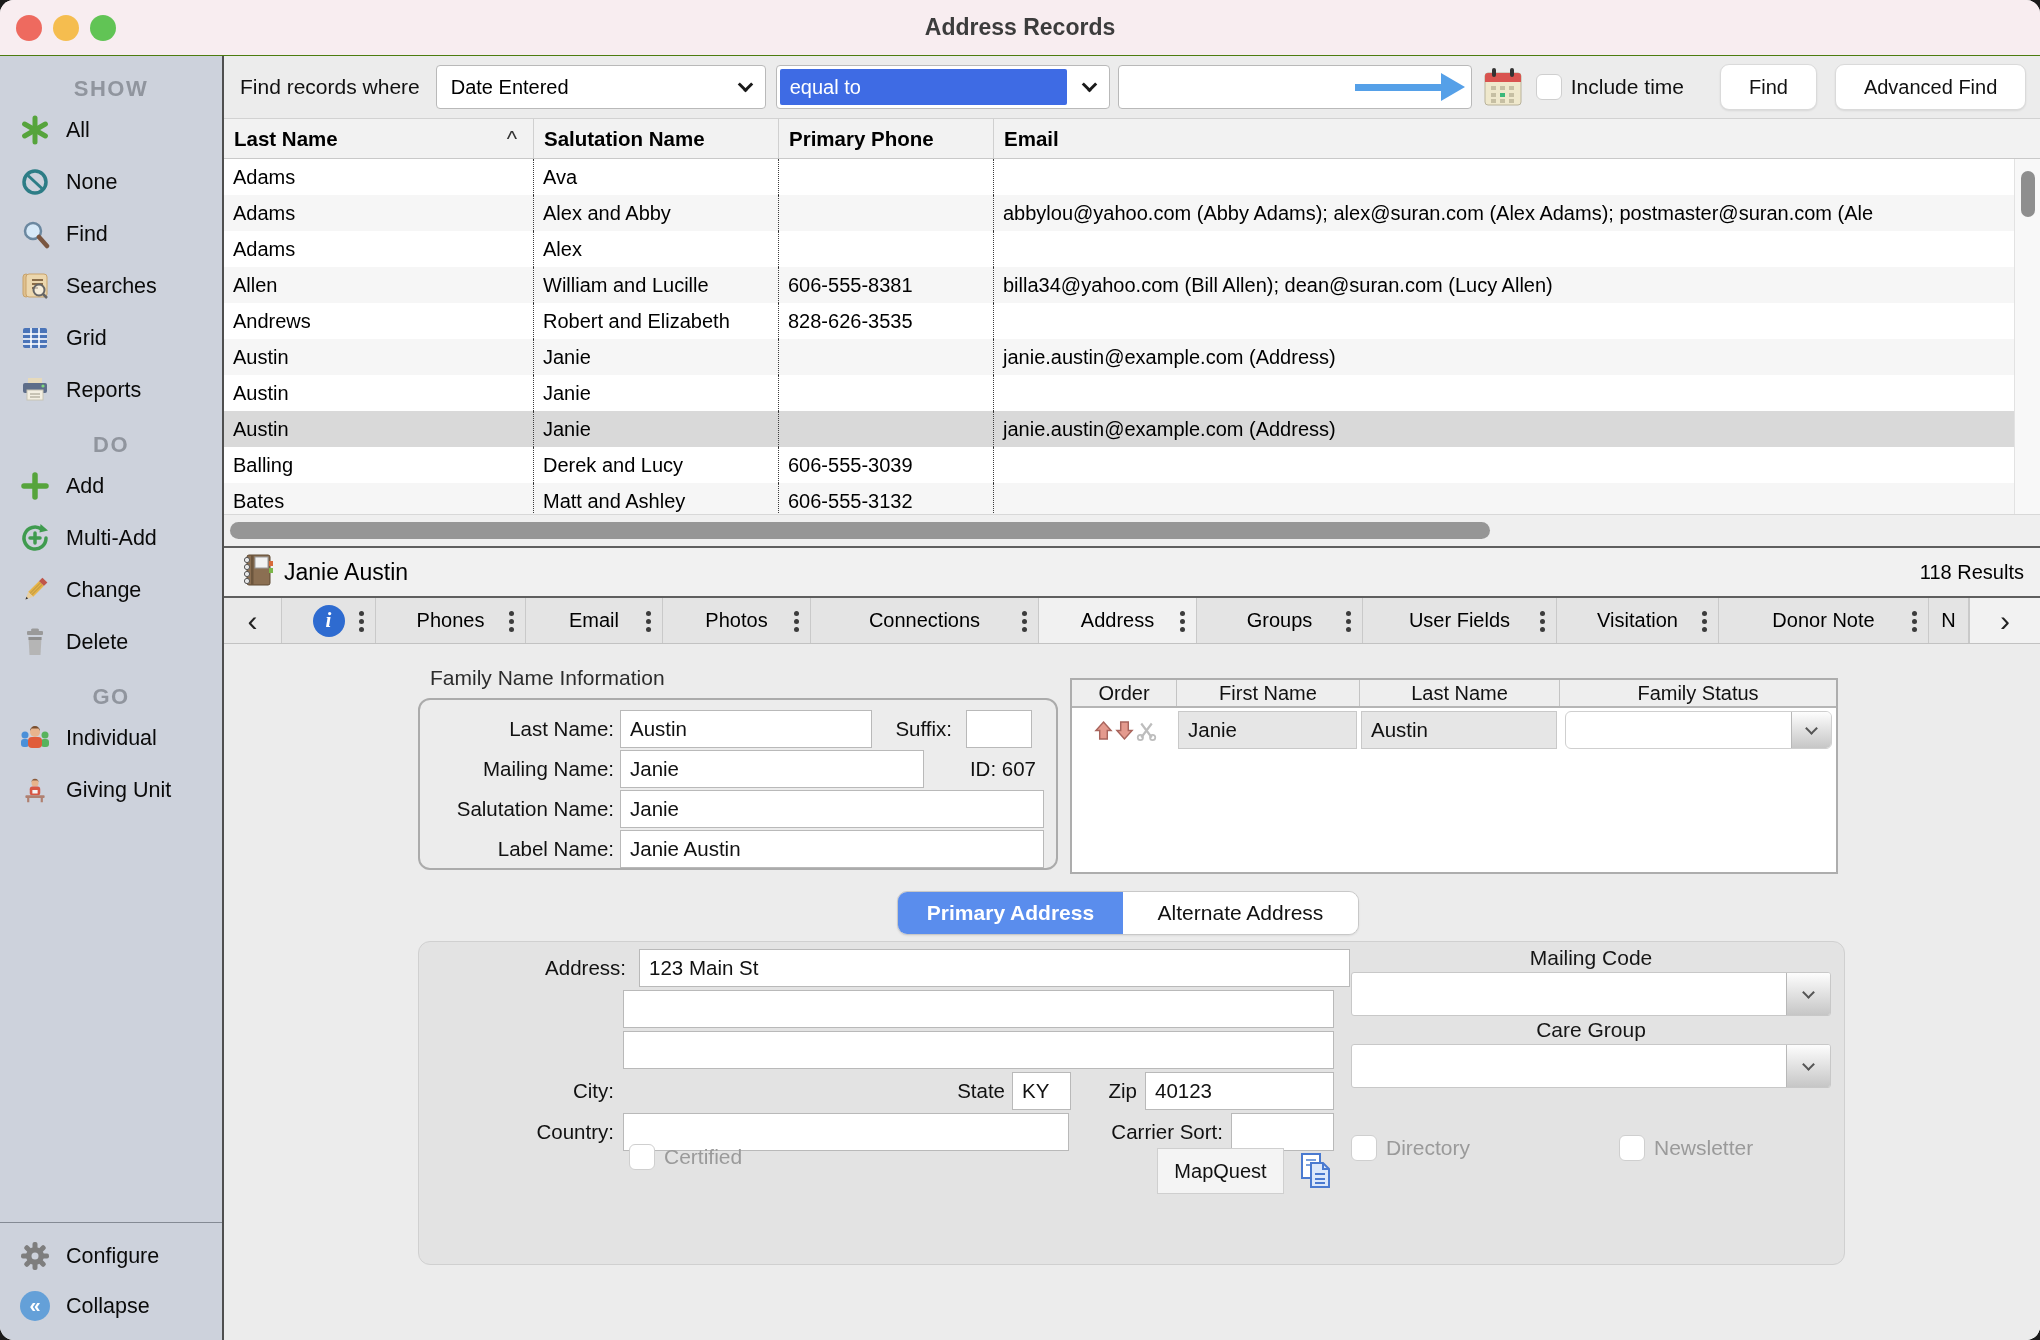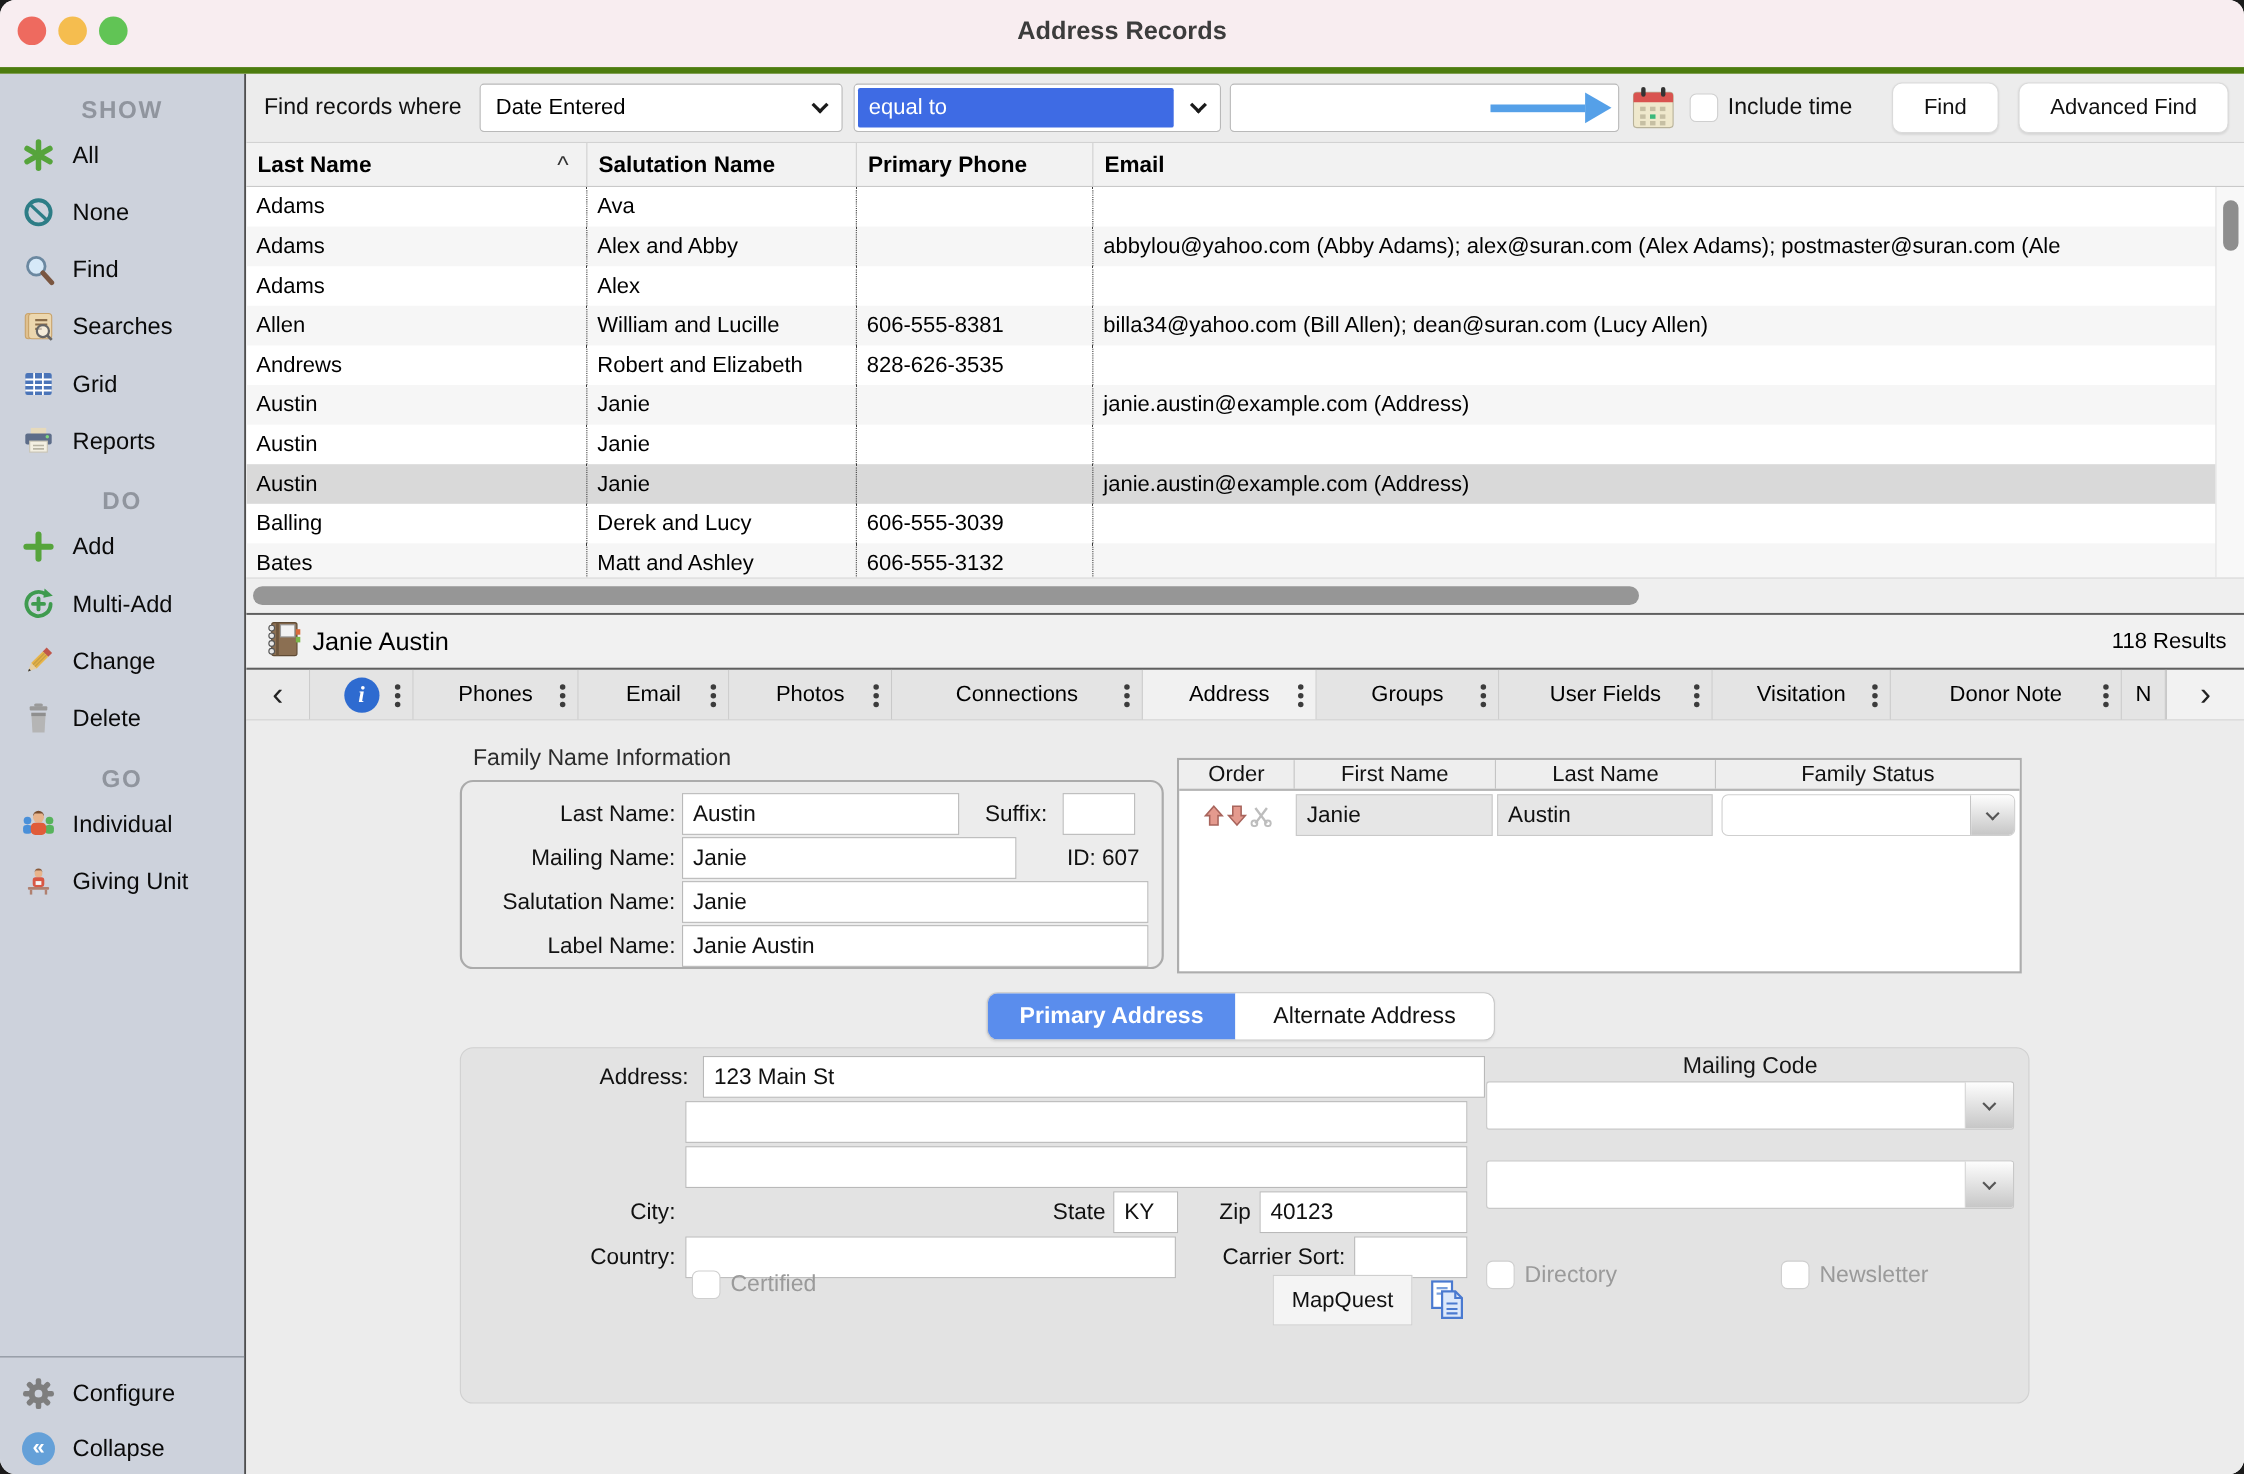--- a/index.html
+++ b/index.html
@@ -1,19 +1,19 @@
 <!DOCTYPE html>
 <html><head>
 <meta charset="utf-8">
 <style>
   html,body{margin:0;padding:0;background:#1b1b1b;font-family:"Liberation Sans","DejaVu Sans",sans-serif;}
   *{box-sizing:border-box;}
   .window{position:relative;width:2040px;height:1340px;background:#fff;overflow:hidden;border-radius:14px;}
   
-  .titlebar{position:relative;height:67px;background:#f8edf0;border-bottom:6px solid #4d7c0f;}
+  .titlebar{position:relative;height:56px;background:#f8edf0;border-bottom:1px solid #4d7c0f;}
   .tl{position:absolute;top:15px;width:26px;height:26px;border-radius:50%;}
   .tl.close{left:16px;background:#ee6a5f;}
   .tl.min{left:53px;background:#f5bd4f;}
   .tl.max{left:90px;background:#61c455;}
   .title{line-height:55px;text-align:center;font-size:23px;font-weight:700;color:#3c3c3c;}
   
   .bodyrow{display:flex;height:1285px;}
   
   .sidebar{width:224px;background:#cdd2dc;border-right:2px solid #4f4f4f;display:flex;flex-direction:column;}
   .sb-title{margin:16px 0 2px;text-align:center;color:#90959e;font-weight:700;font-size:22px;letter-spacing:1.5px;}
@@ -617,20 +617,21 @@
               </svg>
           </span>
 
           <div class="side-label" style="top:4px">Mailing Code</div>
           <div class="side-combo" style="top:30px">
             <span></span>
             <span class="combo-btn">
                 <i class="chev sm"></i>
               </span>
           </div>
+          <div class="side-label" style="top:76px">Care Group</div>
           <div class="side-combo" style="top:102px">
             <span></span>
             <span class="combo-btn">
                 <i class="chev sm"></i>
               </span>
           </div>
 
           <div class="chk-row" style="left:932px;top:193px">
             <span class="checkbox"></span>
             <span class="inc-label gray-label">Directory</span>

